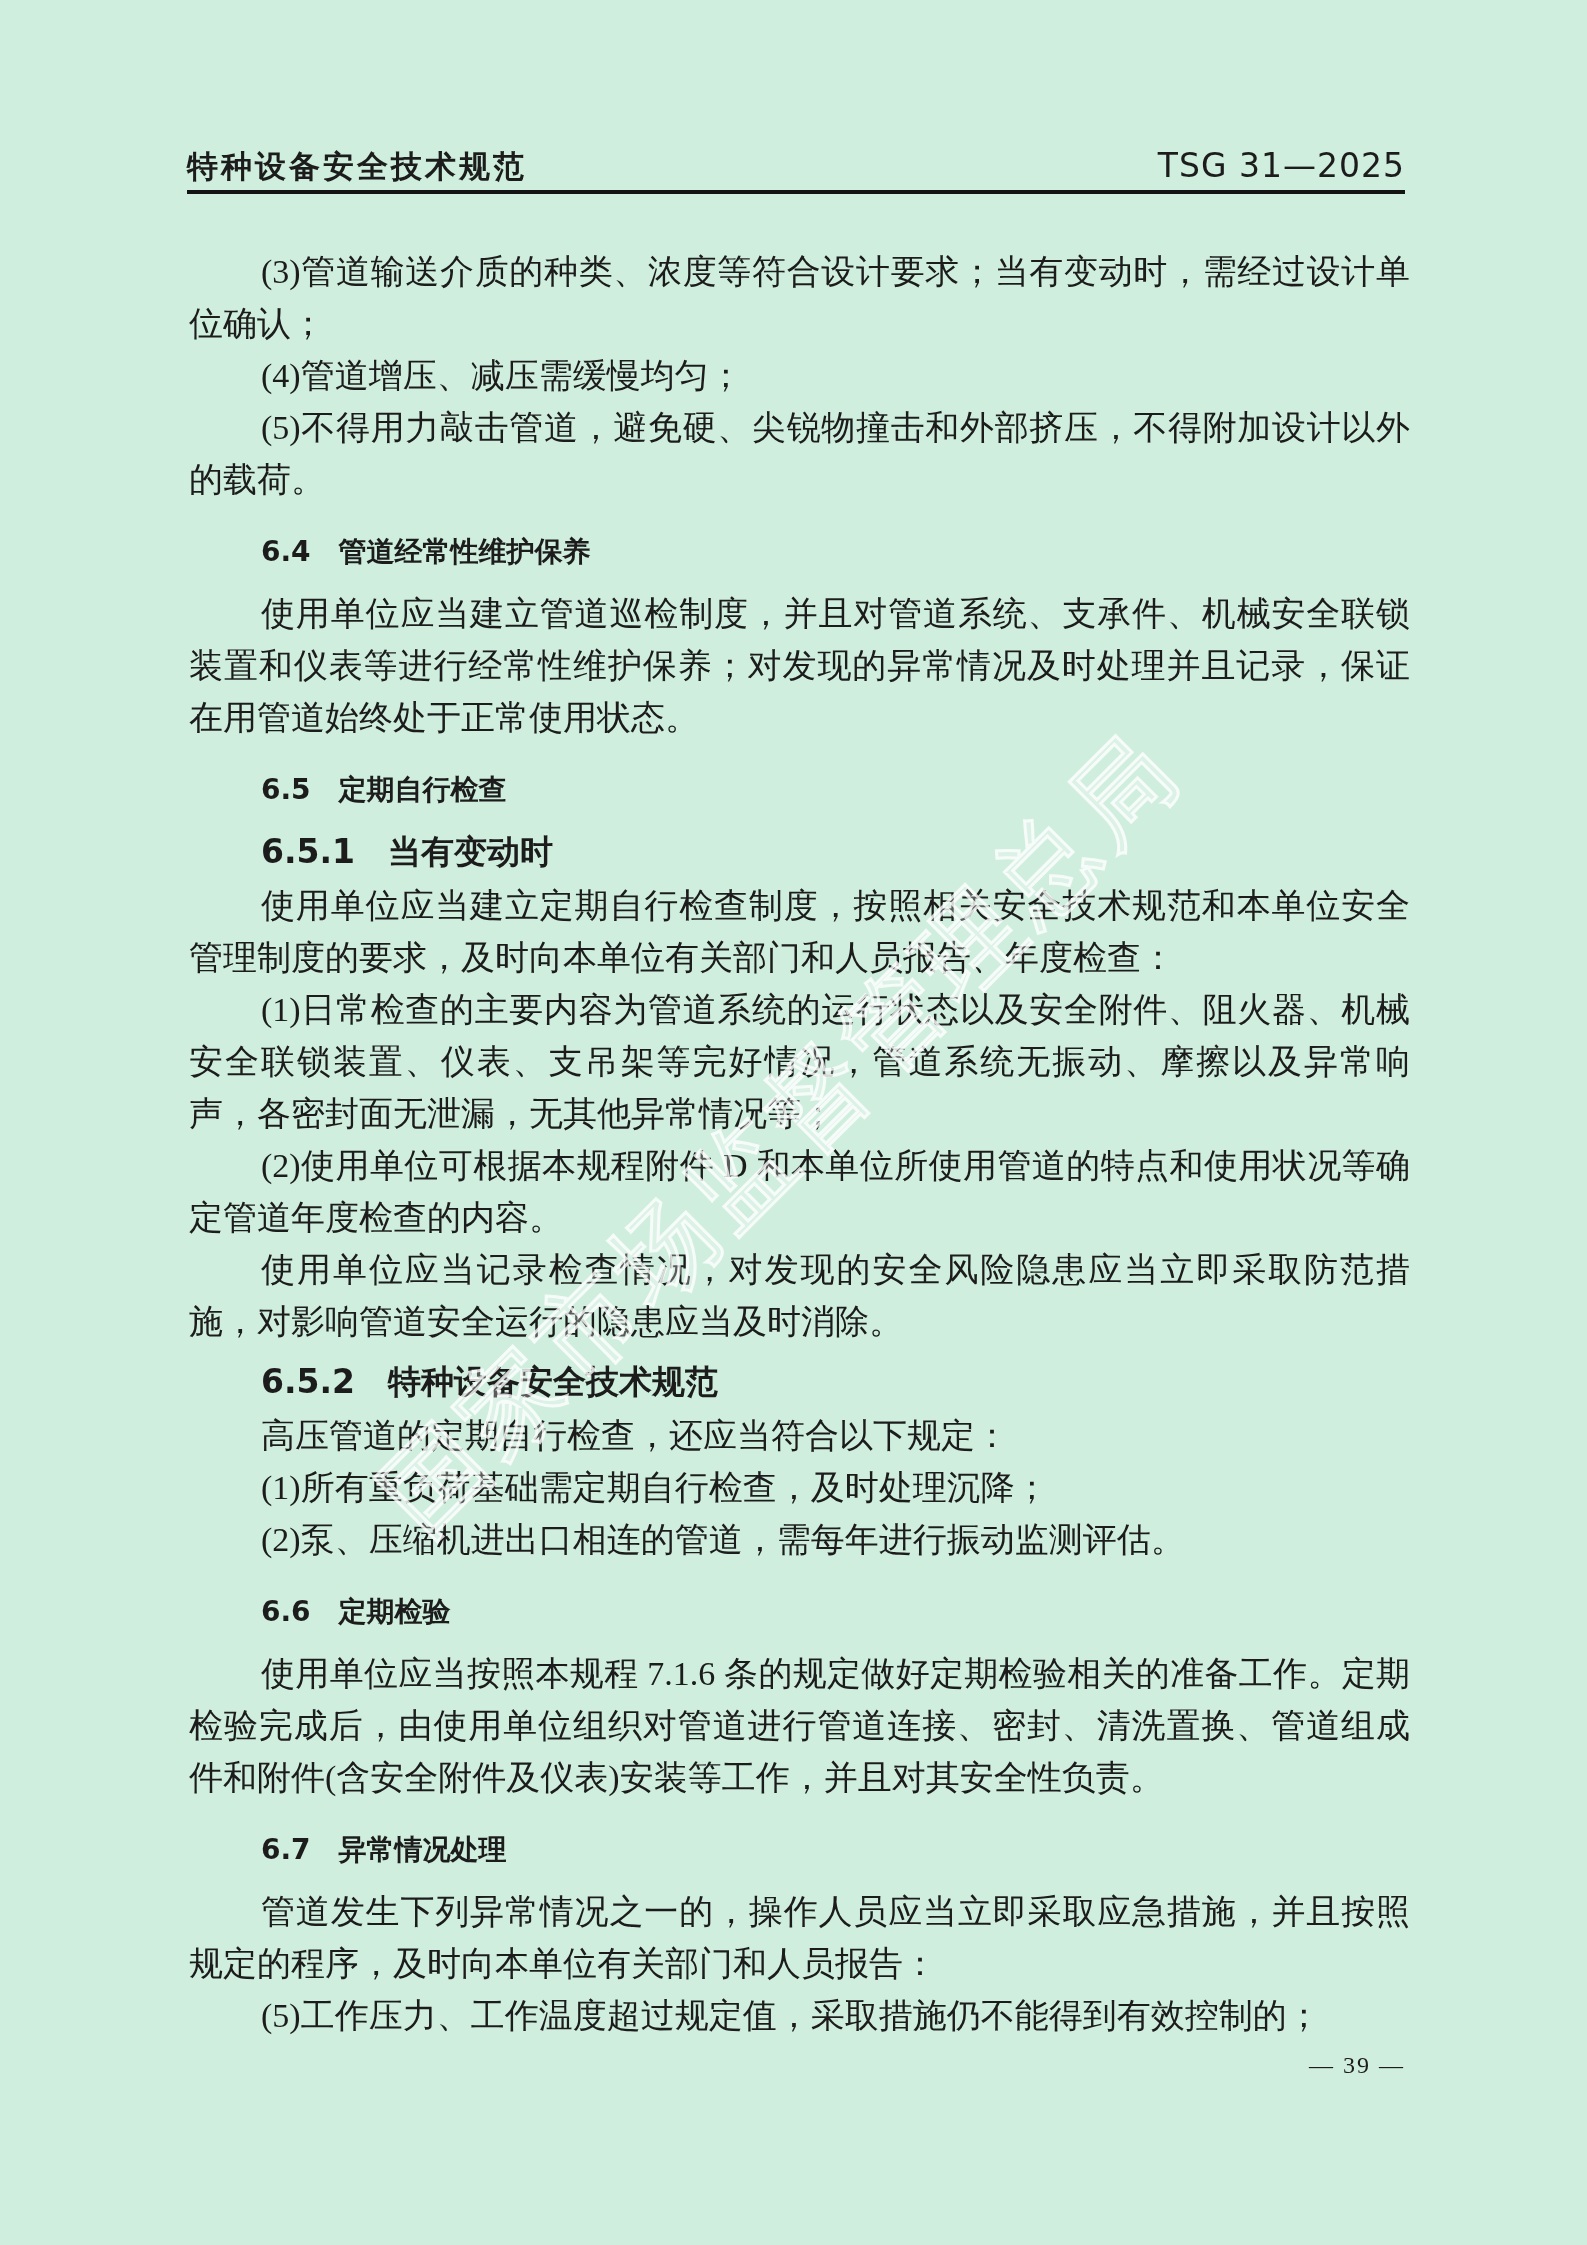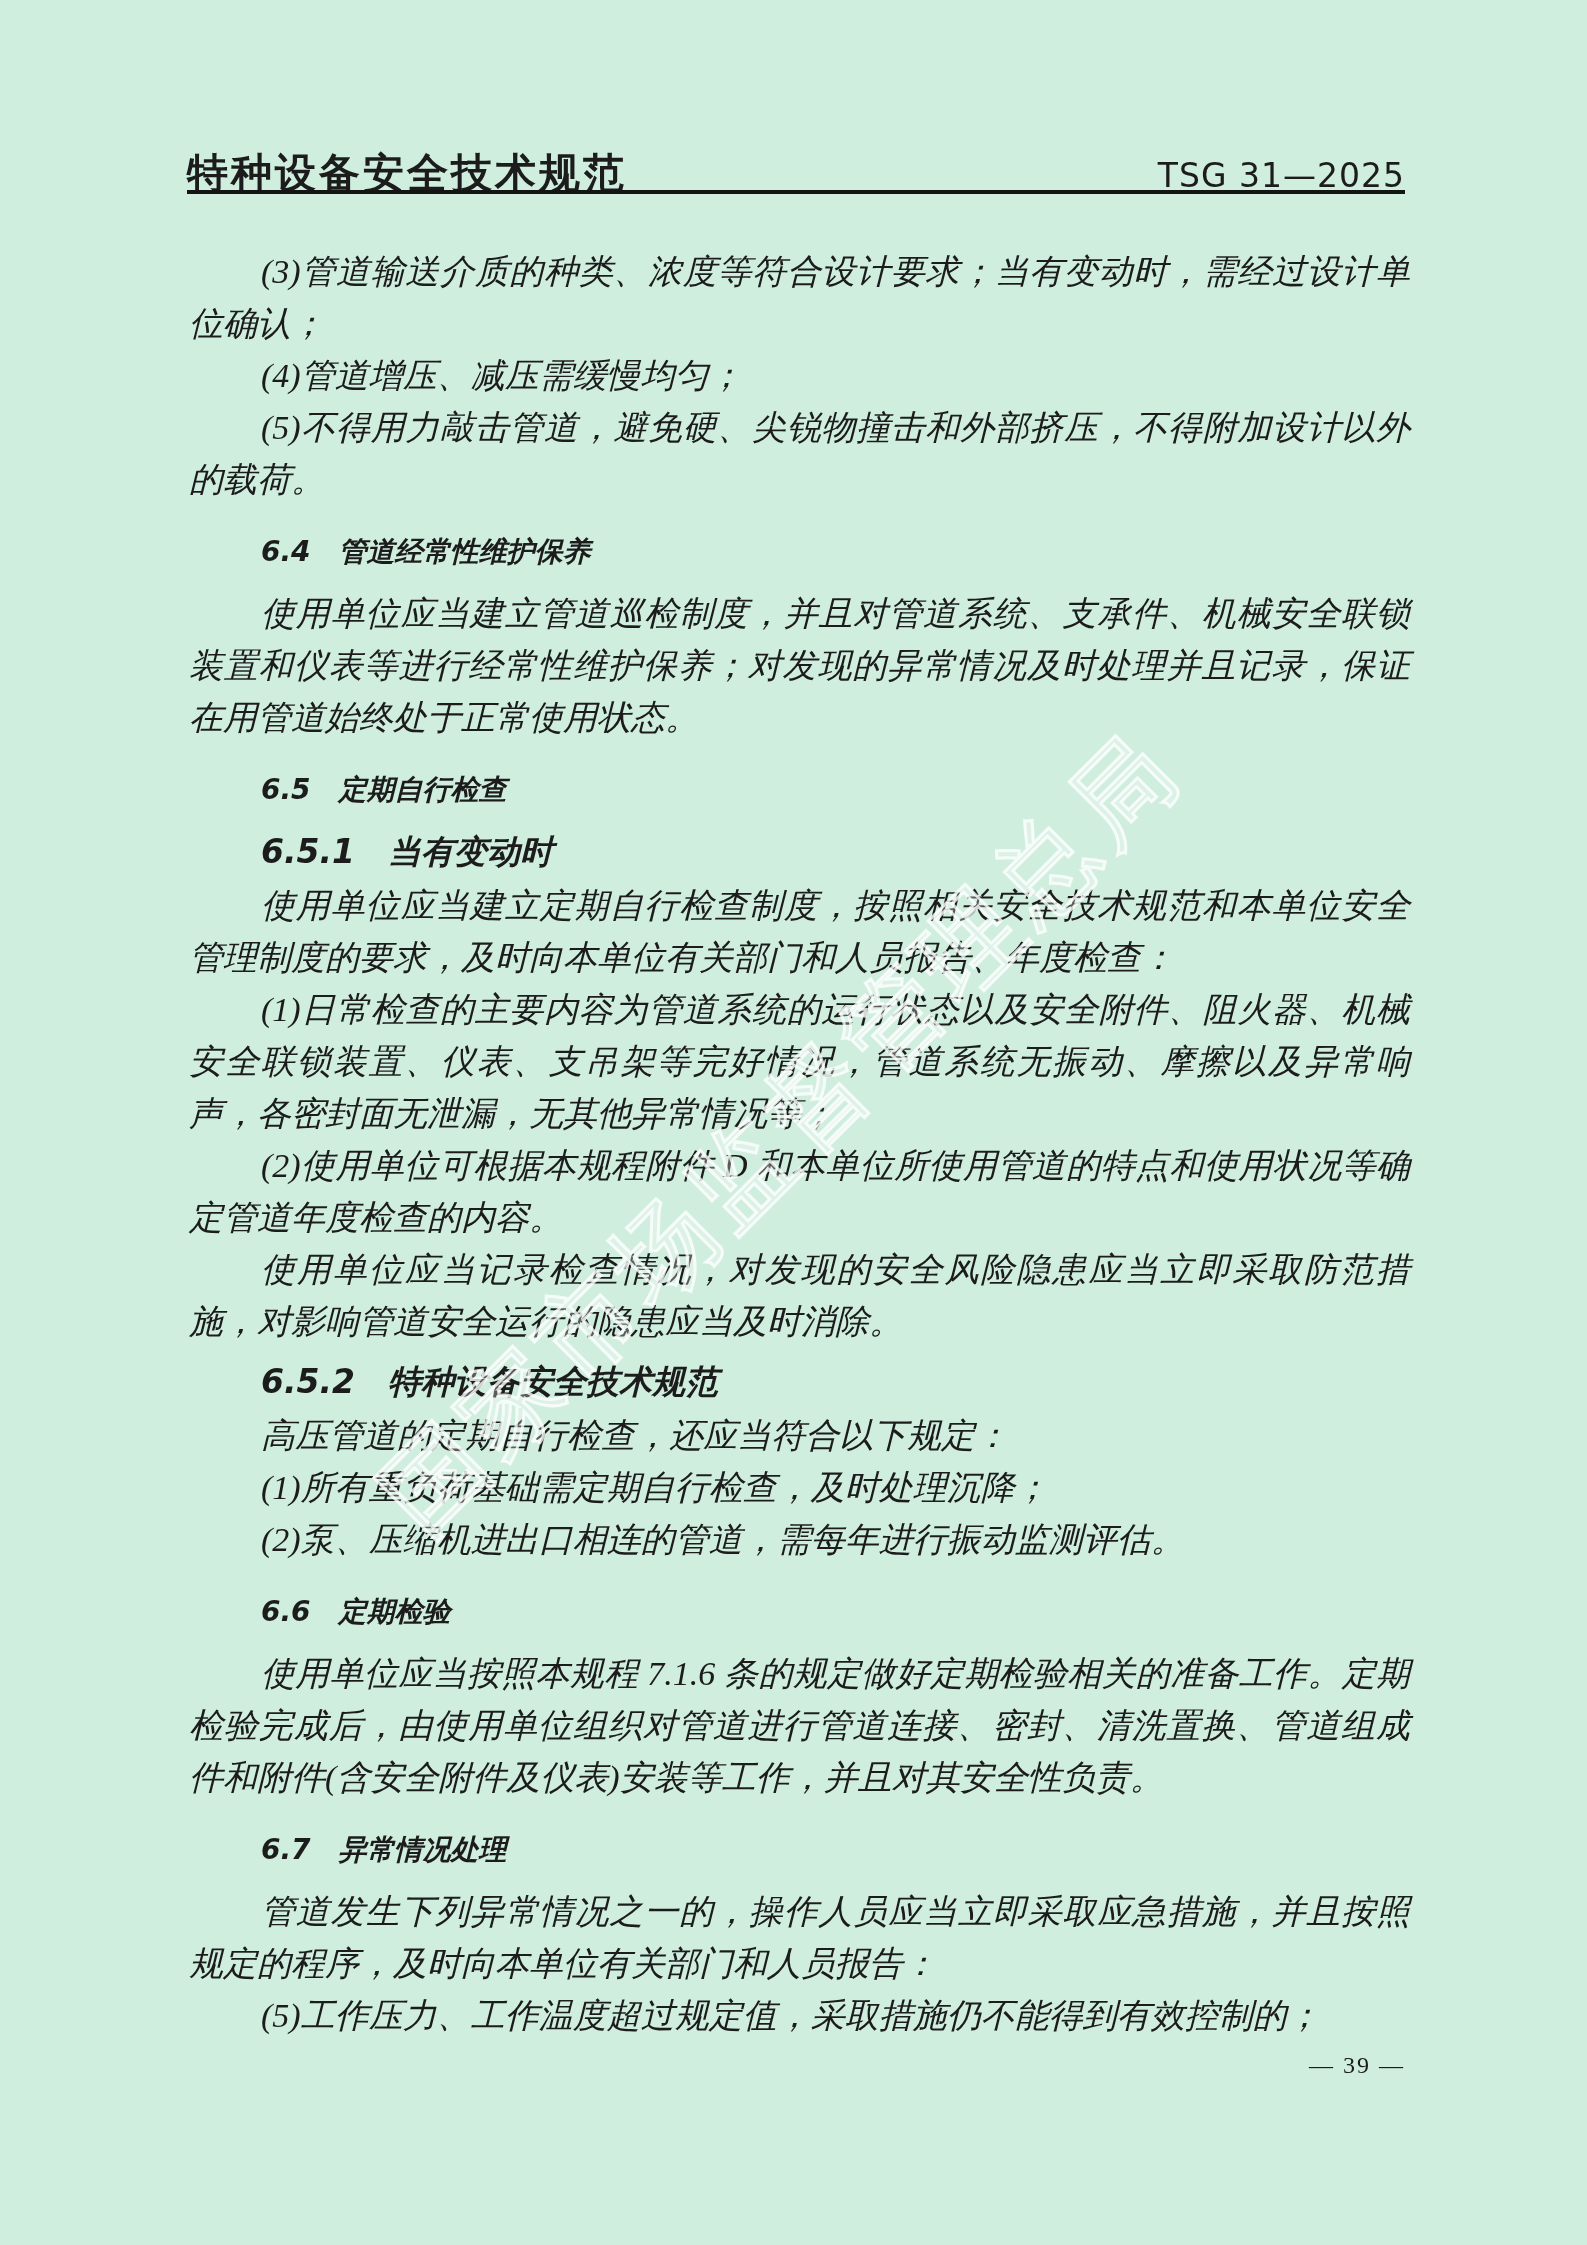--- a/index.html
+++ b/index.html
@@ -17,21 +17,21 @@
     left: 187px;
     right: 182px;
     top: 146px;
     display: flex;
     justify-content: space-between;
     align-items: baseline;
   }
   .header-left {
     font-family: "DejaVu Sans", "Liberation Sans", sans-serif;
     font-weight: bold;
-    font-size: 41px;
+    font-size: 31px;
     letter-spacing: 3px;
     text-align: center;
   }
   .header-right {
     font-family: "DejaVu Sans", "Liberation Sans", sans-serif;
     font-size: 33px;
     letter-spacing: 1px;
     margin-left: 12px;
   }
   .header-rule {
@@ -40,21 +40,20 @@
     right: 182px;
     top: 190px;
     height: 4px;
     background: #141414;
   }
   .doc-body {
     position: absolute;
     left: 189px;
     top: 246px;
     width: 1221px;
-    font-style: italic;
   }
   .doc-body p.p {
     margin: 0;
     font-size: 34px;
     line-height: 52px;
     text-align: justify;
     text-indent: 72px;
     font-family: "Liberation Serif", "DejaVu Serif", serif;
   }
   .doc-body .h1 {

